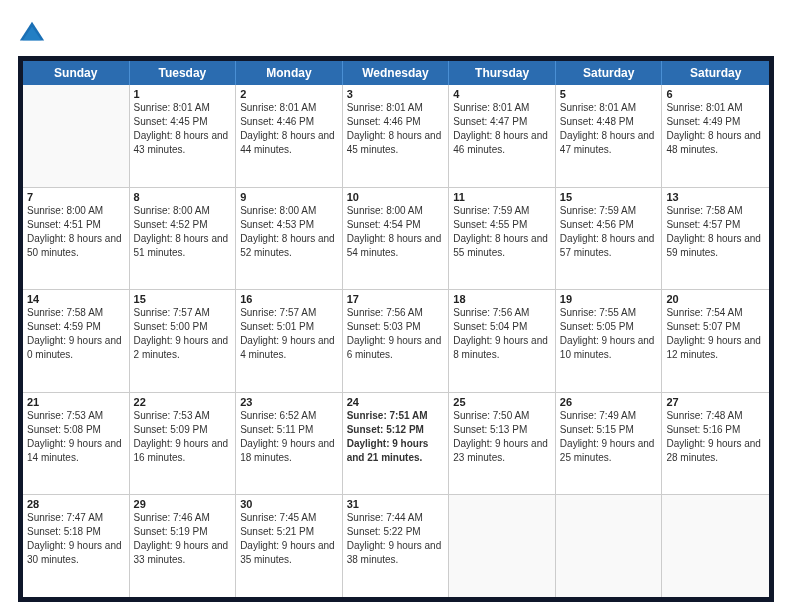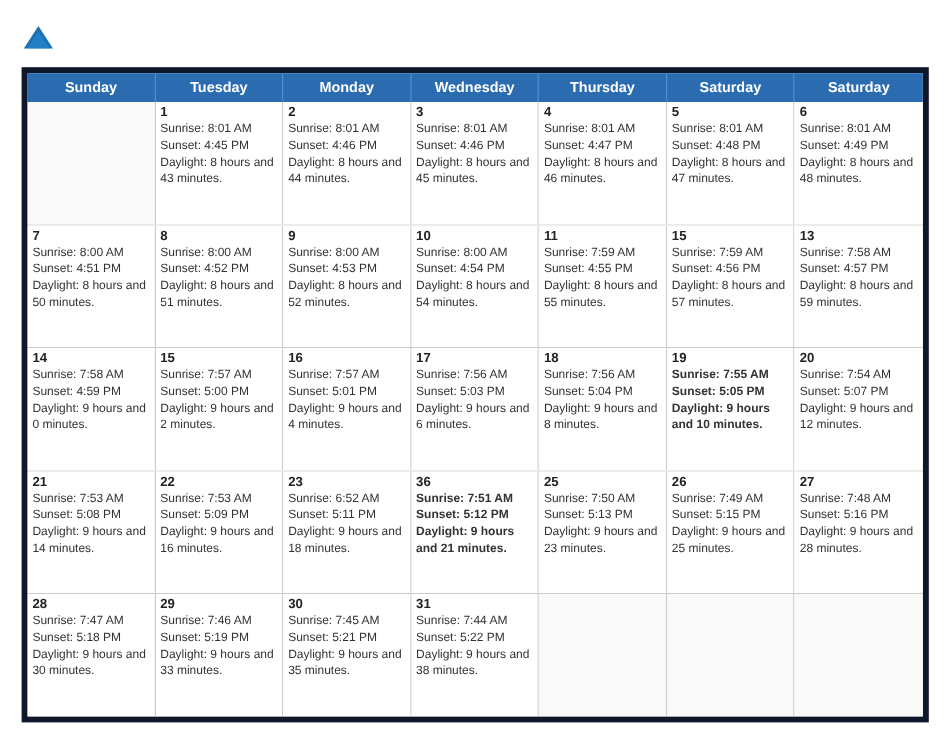--- a/index.html
+++ b/index.html
@@ -257,21 +257,21 @@
 Daylight: 9 hours and 6 minutes.</div>
           </div>
           <div class="cal-cell">
             <div class="day-num">18</div>
             <div class="cell-text" style="white-space: pre-line;">Sunrise: 7:56 AM
 Sunset: 5:04 PM
 Daylight: 9 hours and 8 minutes.</div>
           </div>
           <div class="cal-cell">
             <div class="day-num">19</div>
-            <div class="cell-text" style="white-space: pre-line; font-weight: bold;">Sunrise: 7:55 AM
+            <div class="cell-text" style="white-space: pre-line;">Sunrise: 7:55 AM
 Sunset: 5:05 PM
 Daylight: 9 hours and 10 minutes.</div>
           </div>
           <div class="cal-cell">
             <div class="day-num">20</div>
             <div class="cell-text" style="white-space: pre-line;">Sunrise: 7:54 AM
 Sunset: 5:07 PM
 Daylight: 9 hours and 12 minutes.</div>
           </div>
         </div>
@@ -288,21 +288,21 @@
 Sunset: 5:09 PM
 Daylight: 9 hours and 16 minutes.</div>
           </div>
           <div class="cal-cell">
             <div class="day-num">23</div>
             <div class="cell-text" style="white-space: pre-line;">Sunrise: 6:52 AM
 Sunset: 5:11 PM
 Daylight: 9 hours and 18 minutes.</div>
           </div>
           <div class="cal-cell">
-            <div class="day-num">36</div>
+            <div class="day-num">24</div>
             <div class="cell-text" style="white-space: pre-line; font-weight: bold;">Sunrise: 7:51 AM
 Sunset: 5:12 PM
 Daylight: 9 hours and 21 minutes.</div>
           </div>
           <div class="cal-cell">
             <div class="day-num">25</div>
             <div class="cell-text" style="white-space: pre-line;">Sunrise: 7:50 AM
 Sunset: 5:13 PM
 Daylight: 9 hours and 23 minutes.</div>
           </div>

